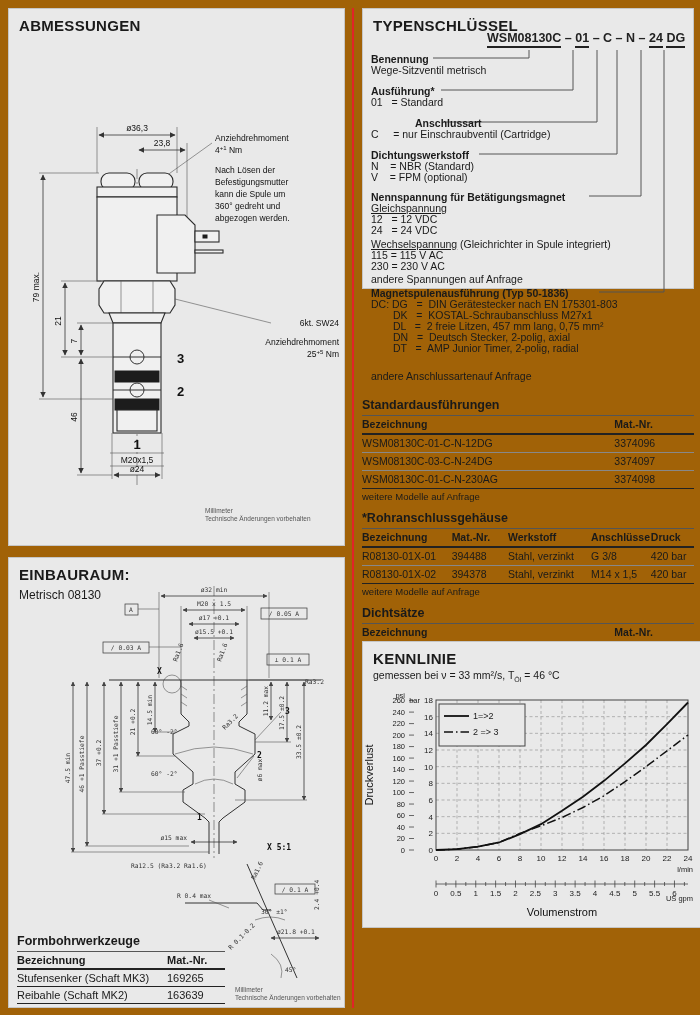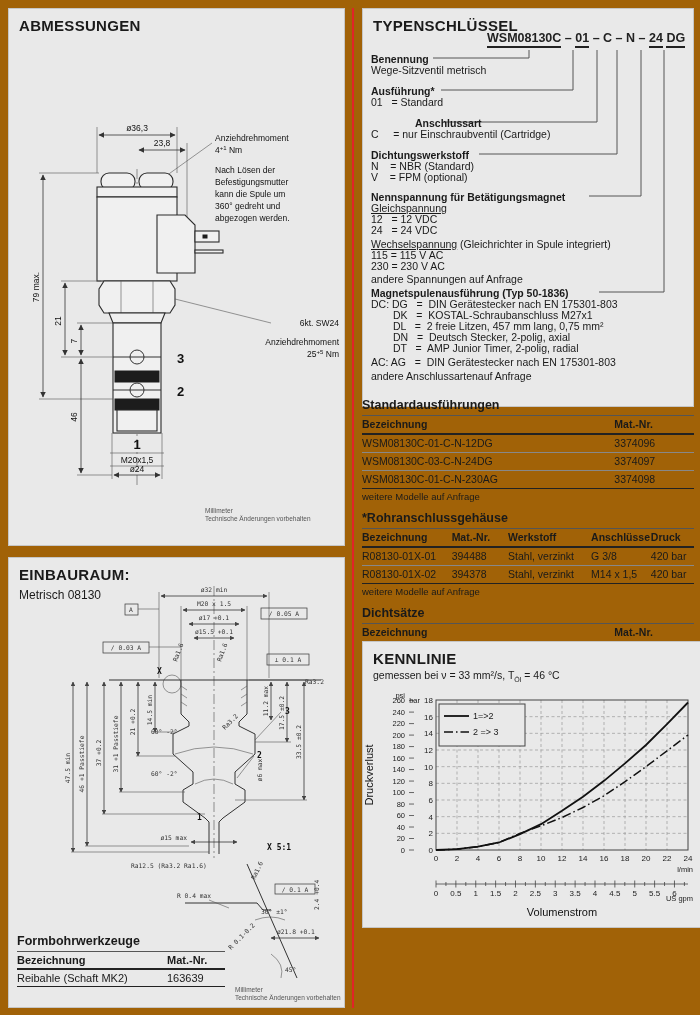--- a/index.html
+++ b/index.html
@@ -268,35 +268,39 @@
     </svg>
     <div class="fbt-wrap">
       <div class="fbt-title">Formbohrwerkzeuge</div>
       <table class="fbt">
         <tbody>
             <tr>
           <th>Bezeichnung</th>
           <th style="width:58px;">Mat.-Nr.</th>
         </tr>
         <tr>
+          <td>Stufensenker (Schaft MK3)</td>
+          <td>169265</td>
+        </tr>
+        <tr>
           <td>Reibahle (Schaft MK2)</td>
           <td>163639</td>
         </tr>
       </tbody>
         </table>
     </div>
     <div class="footnote" style="left:226px;top:428px;">
       <div>Millimeter</div>
         <div>Technische Änderungen vorbehalten</div>
     </div>
   </div>
 
   <div class="red-divider" style="left:352px;top:8px;width:2px;height:1000px;"></div>
 
-  <div class="panel" style="left:362px;top:8px;width:332px;height:399px;">
+  <div class="panel" style="left:362px;top:8px;width:332px;height:281px;">
     <div class="ptitle">TYPENSCHLÜSSEL</div>
     <svg class="ovl" width="332" height="385">
       <path d="M70,49 H166 V41 M78,81 H210 V41 M83,113 H234 V41 M116,145 H254 V41 M226,187 H278 V41 M236,283 H301 V41" stroke="#555" stroke-width="1" fill="none"></path>
     </svg>
     <div class="code"><span class="useg">WSM08130C</span> <span>–</span> <span class="useg">01</span> <span>–</span> <span>C</span> <span>–</span> <span>N</span> <span>–</span> <span class="useg">24</span> <span class="useg">DG</span></div>
 
     <div class="ts-line ts-bold" style="top:44px;">Benennung</div>
     <div class="ts-line" style="top:55px;">Wege-Sitzventil metrisch</div>
     <div class="ts-line ts-bold" style="top:76px;">Ausführung*</div>
     <div class="ts-line" style="top:87px;">01   = Standard</div>
@@ -312,21 +316,20 @@
     <div class="ts-line" style="top:229px;"><span class="u">Wechselspannung</span><span> (Gleichrichter in Spule integriert)</span></div>
     <div class="ts-line" style="top:240px;">115 = 115 V AC</div>
     <div class="ts-line" style="top:251px;">230 = 230 V AC</div>
     <div class="ts-line" style="top:264px;">andere Spannungen auf Anfrage</div>
     <div class="ts-line ts-bold" style="top:278px;">Magnetspulenausführung (Typ 50-1836)</div>
     <div class="ts-line" style="top:289px;">DC: DG   =  DIN Gerätestecker nach EN 175301-803</div>
     <div class="ts-line" style="top:300px;left:30px;">DK   =  KOSTAL-Schraubanschluss M27x1</div>
     <div class="ts-line" style="top:311px;left:30px;">DL   =  2 freie Litzen, 457 mm lang, 0,75 mm²</div>
     <div class="ts-line" style="top:322px;left:30px;">DN   =  Deutsch Stecker, 2-polig, axial</div>
     <div class="ts-line" style="top:333px;left:30px;">DT   =  AMP Junior Timer, 2-polig, radial</div>
-    <div class="ts-line" style="top:347px;">AC: AG   =  DIN Gerätestecker nach EN 175301-803</div>
     <div class="ts-line" style="top:361px;">andere Anschlussartenauf Anfrage</div>
   </div>
 
   <div class="tablearea">
     <div class="thead" style="margin-top:0;">Standardausführungen</div>
     <table class="dtable">
       <tbody>
           <tr>
         <th style="width:76%;">Bezeichnung</th>
         <th>Mat.-Nr.</th>

